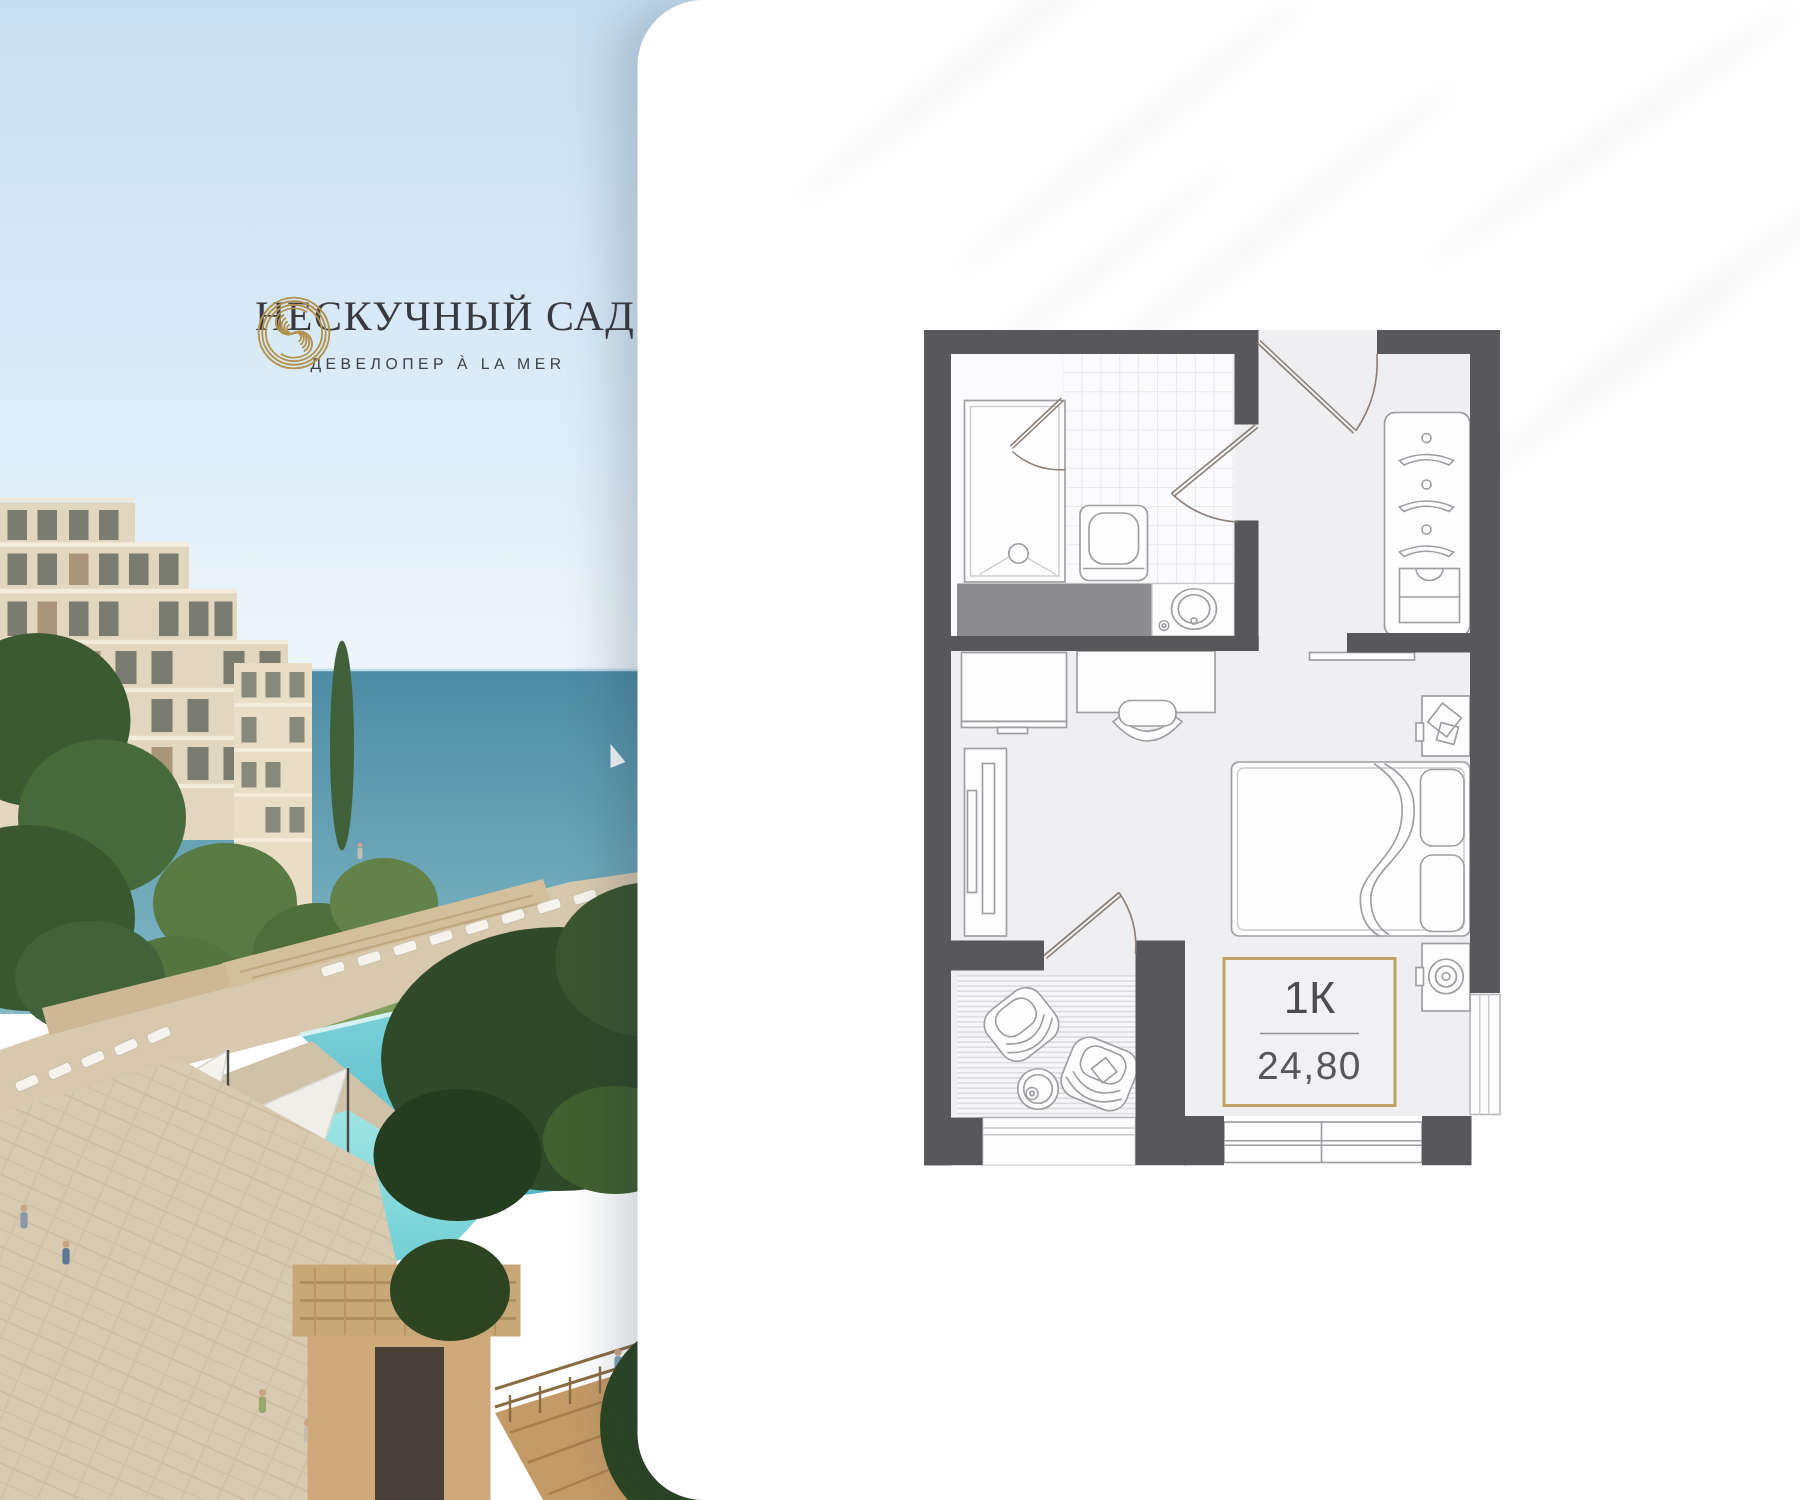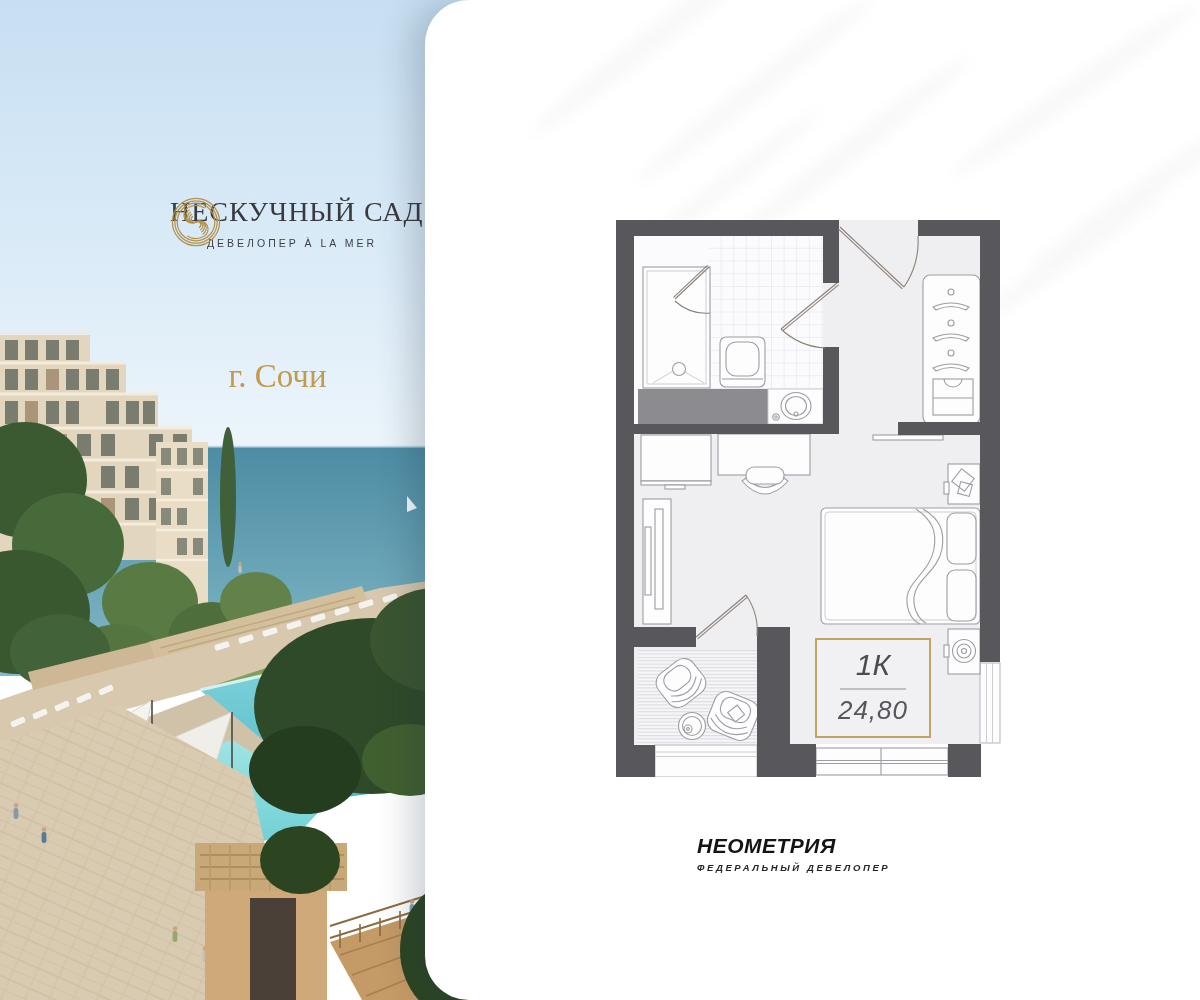--- a/index.html
+++ b/index.html
@@ -6,21 +6,21 @@
   .stage{position:relative;width:1200px;height:1000px;overflow:hidden;font-family:"Liberation Sans",sans-serif;}
   .photo{position:absolute;left:0;top:0;width:470px;height:1000px;}
   .photo svg{position:absolute;left:0;top:0;}
   .brand-block{position:absolute;left:170px;top:196px;width:244px;text-align:center;color:#3a3b40;}
   .brand-logo{display:block;margin:0 auto 18px auto;}
   .brand-name{font-family:"Liberation Serif",serif;font-size:28px;letter-spacing:1px;white-space:nowrap;color:#393a3f;}
   .brand-tagline{margin-top:9px;font-size:10.5px;letter-spacing:3px;color:#3f4045;white-space:nowrap;}
   .brand-city{position:absolute;left:185px;top:358px;width:185px;text-align:center;
     font-family:"Liberation Serif",serif;font-size:33px;color:#c09b52;}
   .card{position:absolute;left:425px;top:0;width:775px;height:1000px;background:#ffffff;
-    border-radius:44px 0 0 44px;box-shadow:-14px 0 34px rgba(30,50,70,.22);font-style:italic;}
+    border-radius:44px 0 0 44px;box-shadow:-14px 0 34px rgba(30,50,70,.22);}
   .watermark{position:absolute;left:0;top:0;}
   .floorplan{position:absolute;left:188px;top:217px;}
   .developer{position:absolute;left:272px;top:834px;color:#141414;}
   .developer-name{font-size:21px;font-weight:bold;letter-spacing:.5px;}
   .developer-subtitle{margin-top:4px;font-size:9.5px;font-weight:bold;letter-spacing:2.6px;color:#252525;}
   
   .wall{fill:#58585c;}
   .fw{fill:#fdfdfe;stroke:#9d9da3;stroke-width:1.1;}
   .ln{fill:none;stroke:#9d9da3;stroke-width:1.1;}
   .lnt{fill:none;stroke:#c7c7cd;stroke-width:0.9;}
@@ -255,21 +255,20 @@
             <path d="M0,-8.9 A4.45,4.45 0 1 0 0,0 A4.45,4.45 0 1 1 0,8.9"></path>
             <path d="M0,-6.4 A3.2,3.2 0 1 0 0,0 A3.2,3.2 0 1 1 0,6.4"></path>
             <path d="M0,-16.4 A16.4,16.4 0 0 1 14.2,-8.2"></path>
             <path d="M0,16.4 A16.4,16.4 0 0 1 -14.2,8.2"></path>
           </g>
         </g>
       </svg>
       <div class="brand-name">НЕСКУЧНЫЙ САД</div>
       <div class="brand-tagline">ДЕВЕЛОПЕР À LA MER</div>
     </div>
-    <div class="brand-city">г. Сочи</div>
   </div>
 
   <div class="card">
 
     <svg class="watermark" width="775" height="1000" viewBox="0 0 775 1000">
       <defs>
           <filter id="wblur" x="-40%" y="-40%" width="180%" height="180%">
             <feGaussianBlur stdDeviation="7"></feGaussianBlur>
           </filter>
         </defs>
@@ -453,18 +452,14 @@
       </g>
 
       <g>
         <rect x="203" y="422" width="114" height="98" fill="#f1f1f4" stroke="#c2a365" stroke-width="2"></rect>
         <text class="txt1" x="260" y="458" text-anchor="middle">1К</text>
         <line x1="227" y1="472" x2="293" y2="472" stroke="#909095" stroke-width="1"></line>
         <text class="txt2" x="260" y="502" text-anchor="middle">24,80</text>
       </g>
     </svg>
 
-    <div class="developer">
-      <div class="developer-name">НЕОМЕТРИЯ</div>
-      <div class="developer-subtitle">ФЕДЕРАЛЬНЫЙ ДЕВЕЛОПЕР</div>
-    </div>
   </div>
 </div>
 
 </body></html>

